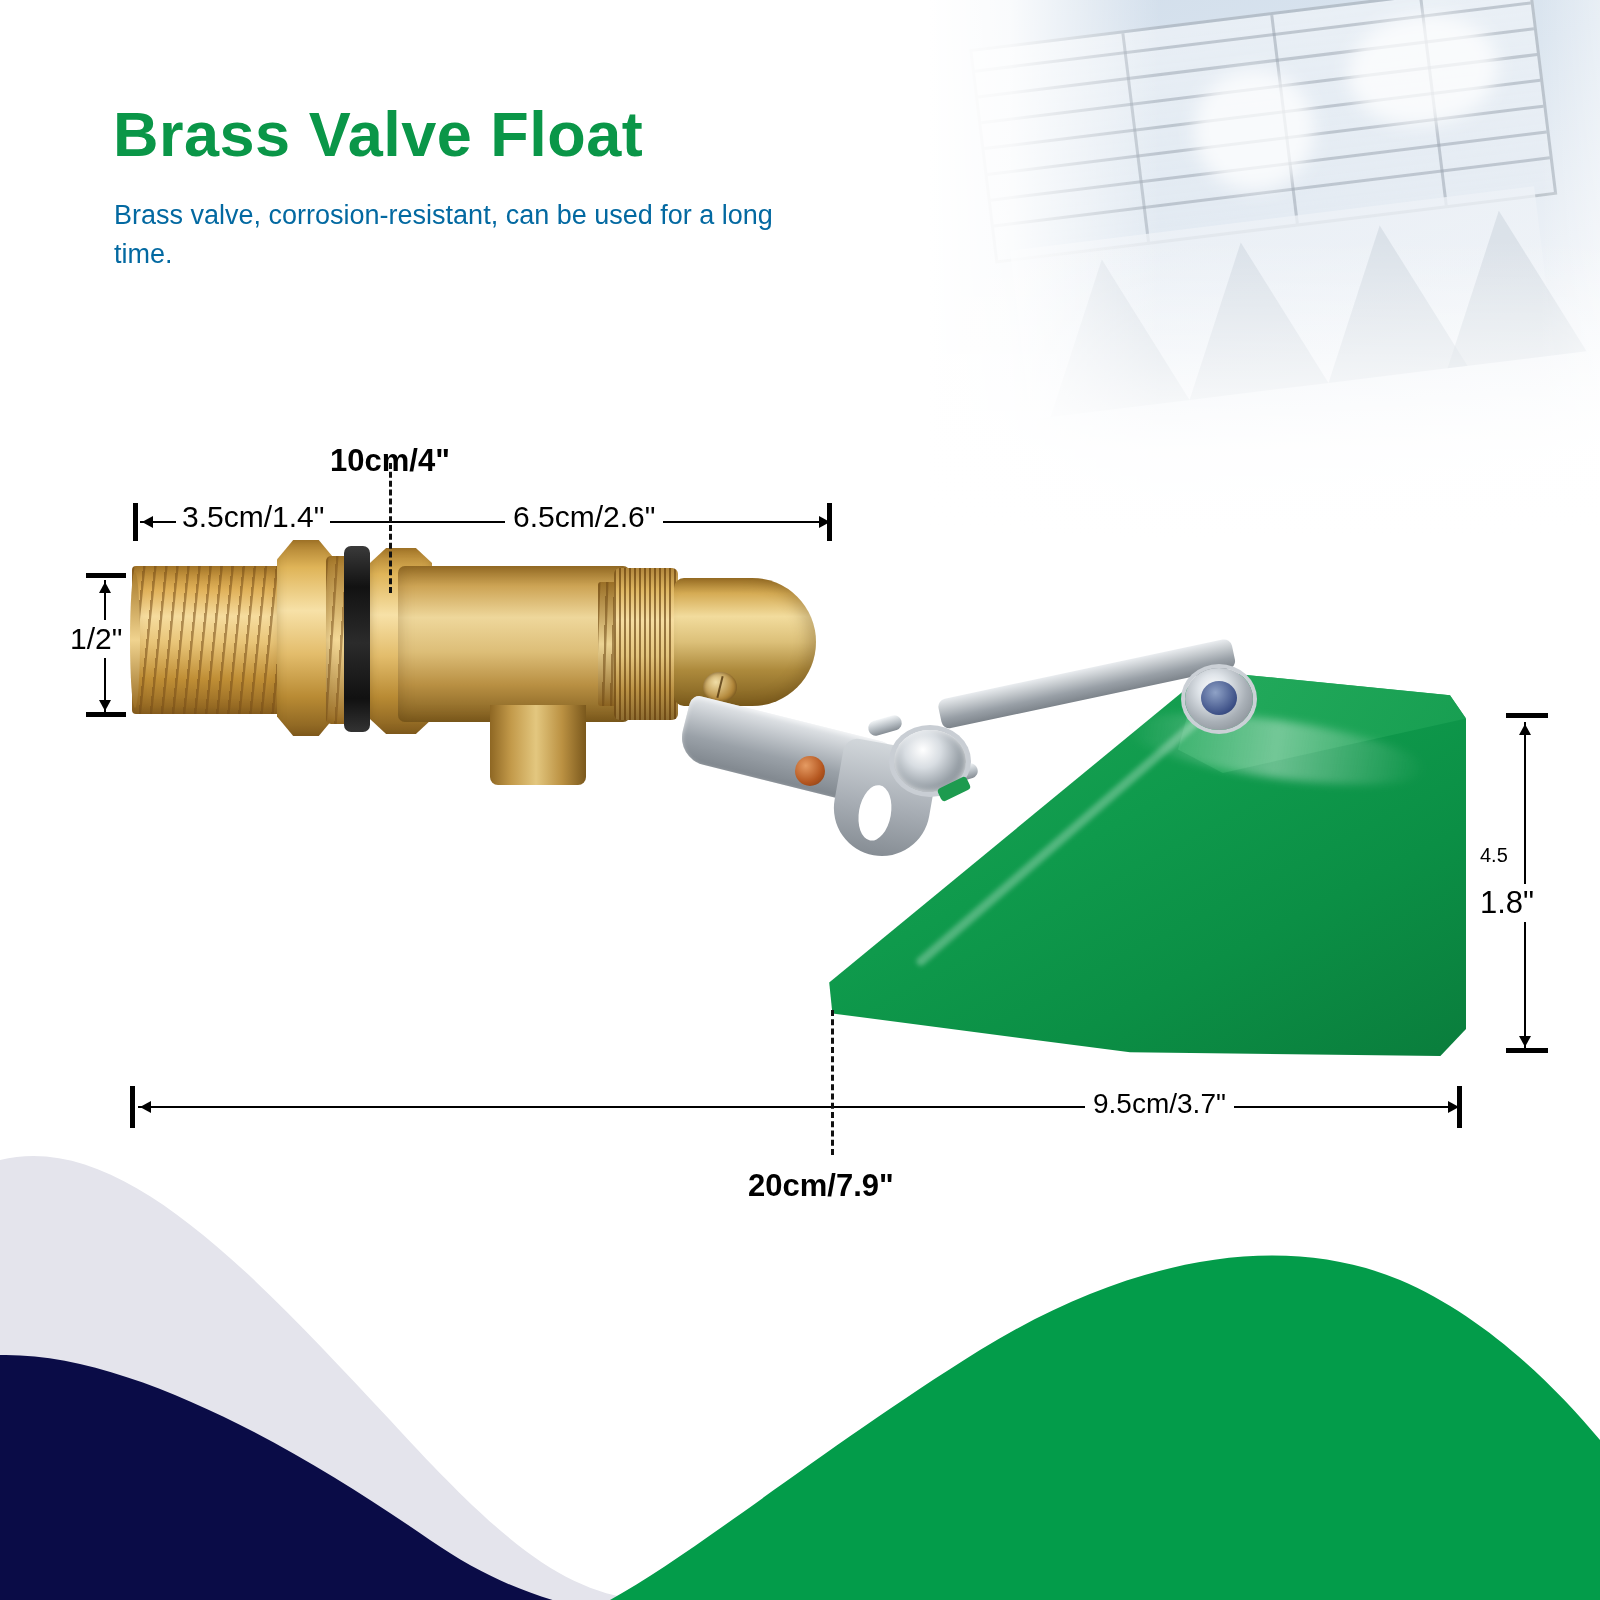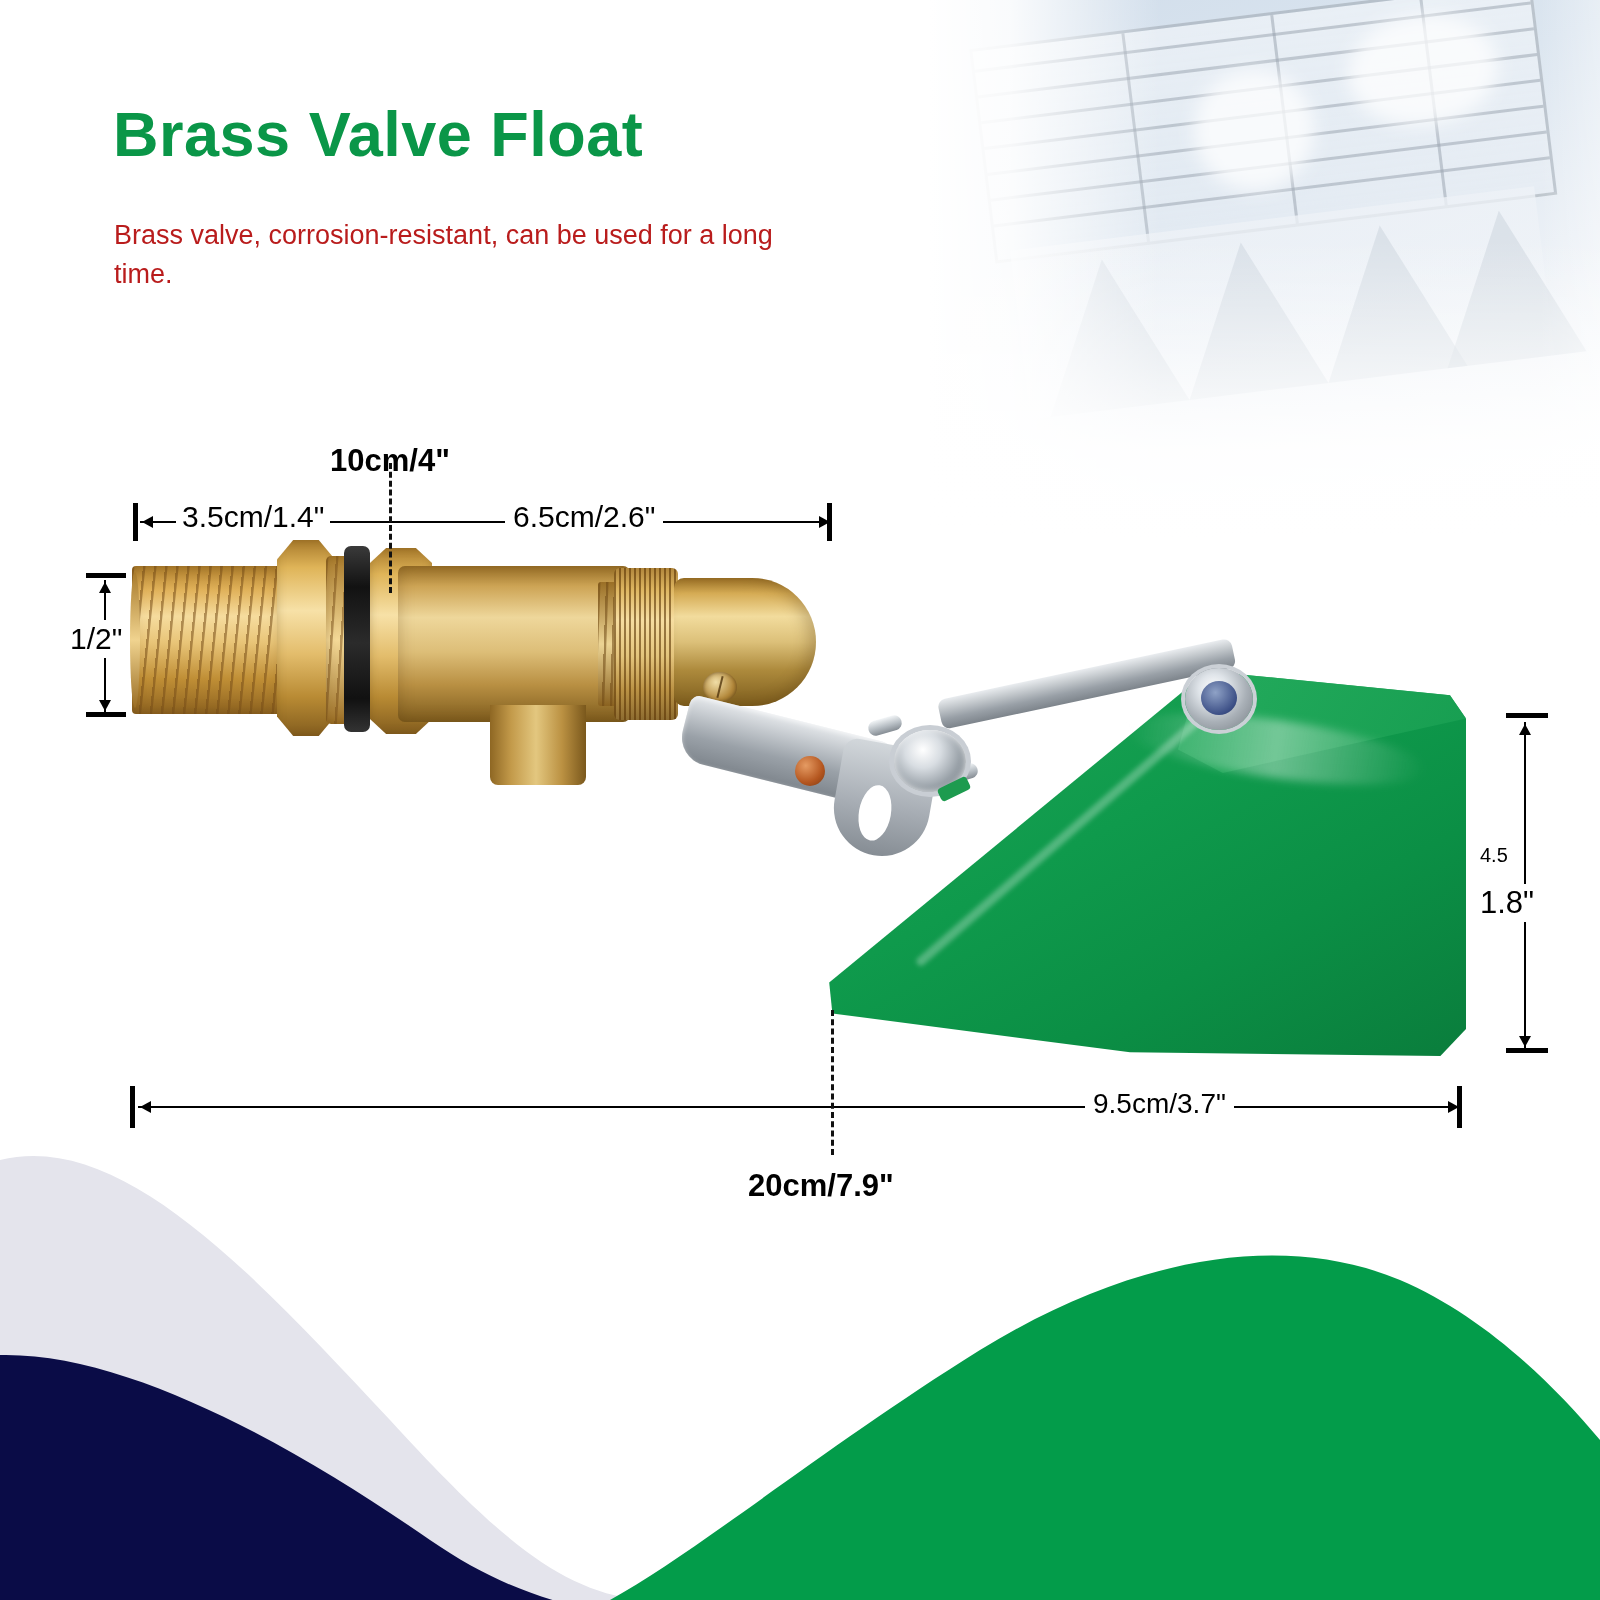--- a/index.html
+++ b/index.html
@@ -255,21 +255,21 @@
         <div class="tri" style="left:300px;border-width:0 70px 150px 70px;"></div>
         <div class="tri" style="left:420px;border-width:0 70px 150px 70px;"></div>
       </div>
     </div>
     <div class="bg-fadeR"></div>
     <div class="bg-fadeL"></div>
     <div class="bg-fadeB"></div>
   </div>
 
   <div class="title" style="color: rgb(10, 150, 72);">Brass Valve Float</div>
-  <div class="subtitle" style="color: #b91c1c; margin-top: 20px;">Brass valve, corrosion-resistant, can be used for a long time.</div>
+  <div class="subtitle" style="color: #0369a1;">Brass valve, corrosion-resistant, can be used for a long time.</div>
 
   <div class="product">
     <div class="thread"></div>
     <div class="hexnut hex1"></div>
     <div class="hexnut hex1b"></div>
     <div class="washer"></div>
     <div class="hexnut hex2"></div>
     <div class="body"></div>
     <div class="outlet"></div>
     <div class="neck"></div>

